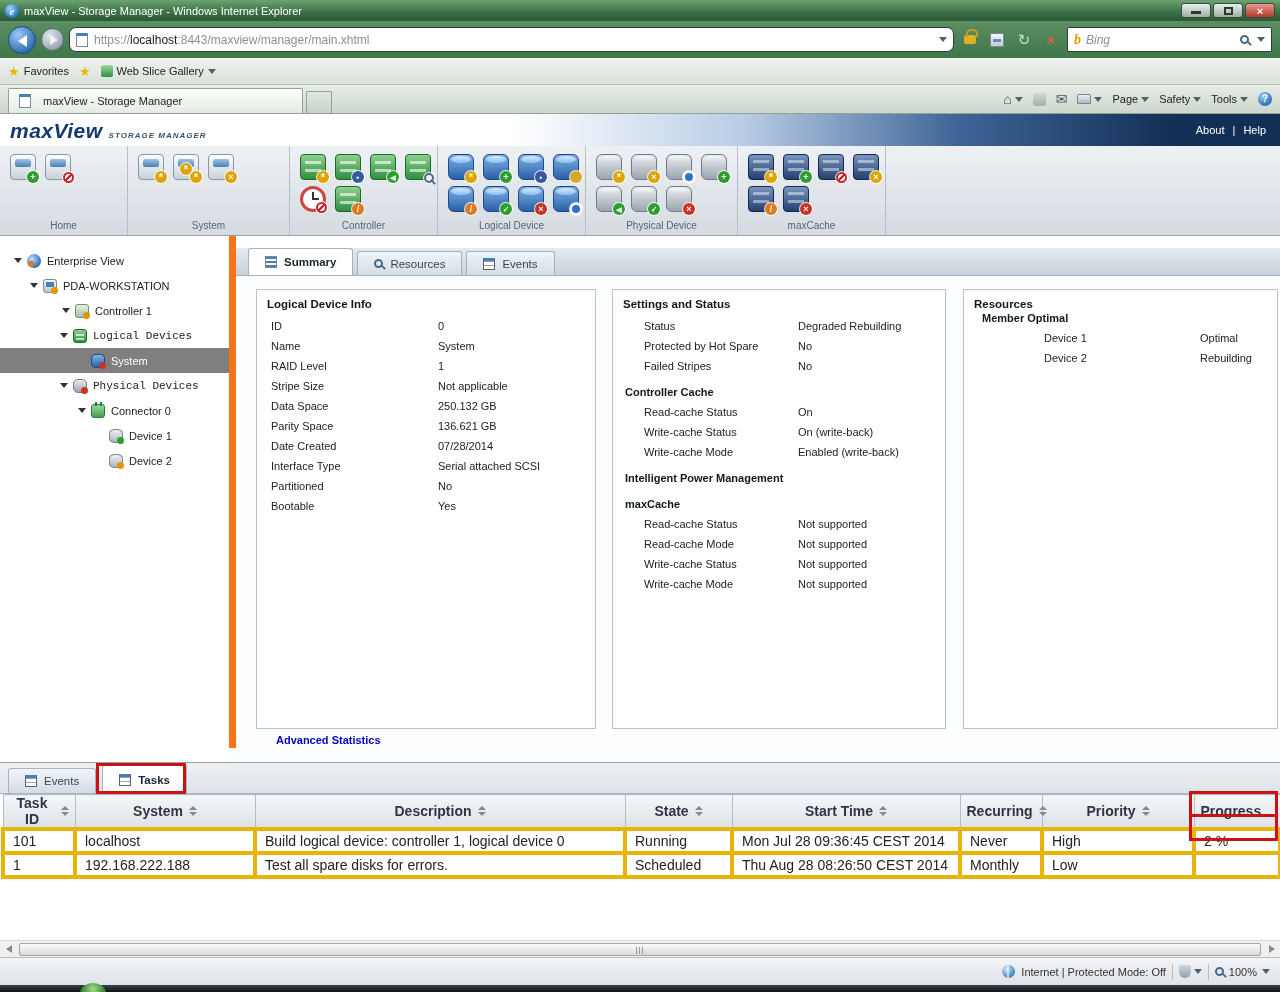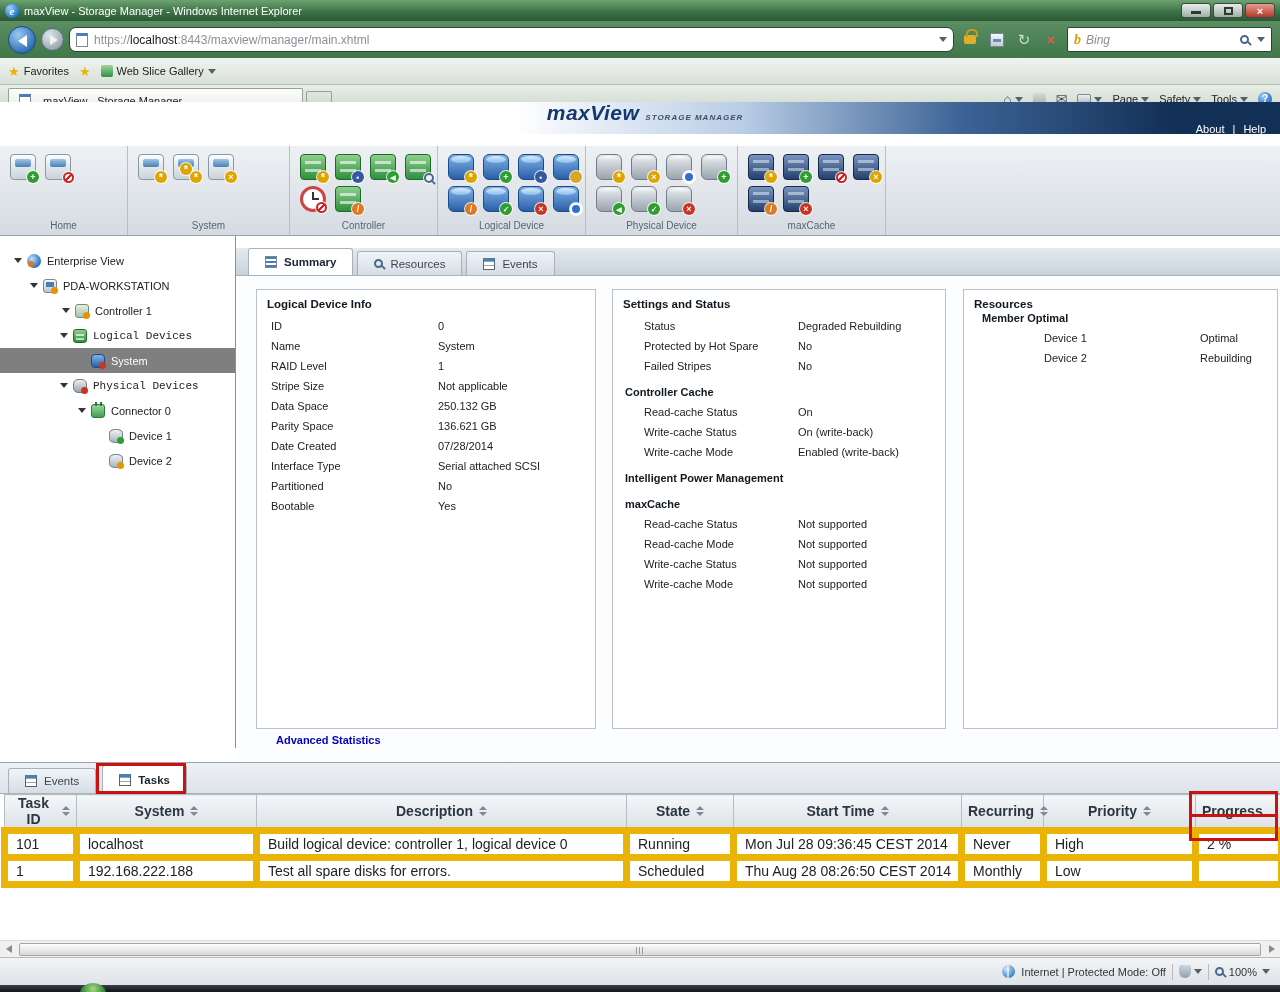--- a/index.html
+++ b/index.html
@@ -69,22 +69,22 @@
   .btab-stub { height:22px; width:26px; margin-left:3px; background:linear-gradient(#e0e7e0,#c8d2c8);
     border:1px solid #93a393; border-bottom:none; border-radius:2px 2px 0 0; }
   .tr-icons { margin-left:auto; display:flex; align-items:center; gap:10px; height:100%; }
   .glyph { font-size:14px; color:#47535e; line-height:1; }
   .feed-ico { width:13px; height:13px; border-radius:3px; background:linear-gradient(#d4dad4,#a4b0a4); }
   .print-ico { width:14px; height:10px; background:linear-gradient(#eef1f4,#aeb8c2); border:1px solid #7a8794; border-radius:2px 2px 0 0; }
   .help-orb { width:14px; height:14px; border-radius:50%; background:radial-gradient(circle at 35% 30%, #9cc9f2, #2a6db5 75%); color:#fff; font:bold 10px/14px "Liberation Sans",sans-serif; text-align:center; }
   .menu-item { display:flex; align-items:center; gap:3px; }
 
   
-  .appheader { position:absolute; top:102px; left:0; right:0; height:32px;
-    background:linear-gradient(90deg,#ffffff 0%,#ffffff 40%,#b9cde6 58%,#3d6496 75%,#122f55 92%); display:flex; align-items:center;flex-direction:column; }
+  .appheader { position:absolute; top:114px; left:0; right:0; height:32px;
+    background:linear-gradient(90deg,#ffffff 0%,#ffffff 40%,#b9cde6 58%,#3d6496 75%,#122f55 92%); display:flex; align-items:center; }
   .logo { display:flex; align-items:baseline; padding-left:10px; }
   .logo-main { font:bold italic 21px/1 "Liberation Sans",sans-serif; color:#12386e; letter-spacing:0.5px; }
   .logo-sub { font:bold italic 8px/1 "Liberation Sans",sans-serif; color:#3c4f66; letter-spacing:1px; margin-left:6px; }
   .hdr-links { margin-left:auto; color:#fff; font-size:11px; padding-right:14px; display:flex; gap:8px; }
   .hdr-links a { color:#fff; text-decoration:none; }
 
   
   .ribbon { position:absolute; top:146px; left:0; right:0; height:90px;
     background:linear-gradient(#eef1f4,#d5dbe2); border-bottom:1px solid #98a2ac; display:flex; }
   .rgroup { position:relative; border-right:1px solid #b6bec6; padding:8px 10px 20px; flex:none; }
@@ -118,21 +118,21 @@
   .bg-check { background:#2e9e2e; } .bg-check::after { content:"\2713"; font-size:8px; }
   .bg-arrow { background:#2e9e2e; } .bg-arrow::after { content:"\25c0"; font-size:7px; }
   .bg-save { background:#35589e; } .bg-save::after { content:"\25aa"; font-size:8px; }
   .bg-lock { background:#d6a826; }
   .bg-edit { background:#e07820; } .bg-edit::after { content:"/"; }
   .bg-mag { background:#eef2f6; border:2px solid #49688c; width:10px; height:10px; }
   .bg-mag::after { content:""; position:absolute; width:6px; height:2px; background:#49688c; transform:rotate(45deg); right:-4px; bottom:-2px; }
 
   
   .tree { position:absolute; top:236px; left:0; width:236px; bottom:244px; background:#fff;
-    border-right:1px solid #f97316; padding-top:12px; font-size:11px; color:#222; }
+    border-right:7px solid #f97316; padding-top:12px; font-size:11px; color:#222; }
   .titem { height:25px; display:flex; align-items:center; }
   .twisty { width:0; height:0; border-left:4px solid transparent; border-right:4px solid transparent; border-top:5px solid #333; margin-right:5px; flex:none; }
   .twisty.none { border-top-color:transparent; }
   .lvl0 { padding-left:14px; } .lvl1 { padding-left:30px; } .lvl2 { padding-left:46px;margin-left:16px; }
   .lvl3 { padding-left:60px;font-family:Liberation Mono, monospace; } .lvl4 { padding-left:78px; } .lvl5 { padding-left:96px; }
   .titem.sel { background:#7f7f7f; color:#fff; }
   .t { width:14px; height:14px; margin-right:6px; position:relative; flex:none; border-radius:3px; }
   .t-globe { border-radius:50%; background:radial-gradient(circle at 35% 35%, #bfe0ff, #2a6db5 72%); }
   .t-globe::after { content:""; position:absolute; left:1px; bottom:1px; width:6px; height:6px; border-radius:50%; background:#e07820; }
   .t-ws { background:linear-gradient(#f8fafc,#b9c4ce); border:1px solid #7a8794; }
@@ -182,21 +182,21 @@
   
   .bottompanel { position:absolute; left:0; right:0; top:762px; height:178px; background:#fff; border-top:1px solid #98a2ac; }
   .btabs { height:31px; background:linear-gradient(#eef1f4,#dde3e9); border-bottom:1px solid #a8b2bc;
     display:flex; align-items:flex-end; padding-left:8px; gap:6px; }
   .btabs .mtab { height:25px; }
   .btabs .mtab.active { height:28px; }
   .tablewrap { position:absolute; left:1px; top:31px; }
   table.tasks { border-collapse:collapse; table-layout:fixed; width:1277px; font-size:14px; color:#222; }
   table.tasks th { height:23px; background:linear-gradient(#f5f7f9,#dce2e8); border:1px solid #b5bdc5;
     font-weight:bold; color:#2c3640; text-align:center; padding:0 6px; }
-  table.tasks td { height:21px; border:7px solid #eab308; padding:2px 8px; background:#fff; text-align:left; overflow:hidden; white-space:nowrap; }
+  table.tasks td { height:21px; border:4px solid #eab308; padding:2px 8px; background:#fff; text-align:left; overflow:hidden; white-space:nowrap; }
   .thwrap { display:inline-flex; align-items:center; gap:6px; }
   .sort { display:inline-flex; flex-direction:column; gap:2px; }
   .sort i { display:block; width:0; height:0; border-left:4px solid transparent; border-right:4px solid transparent; }
   .sort .up { border-bottom:4px solid #7e8a96; }
   .sort .dn { border-top:4px solid #7e8a96; }
 
   
   .ann { position:absolute; border:3px solid #cc1111; z-index:50; pointer-events:none; }
   #ann-tasks { left:96px; top:763px; width:90px; height:31px; }
   #ann-prog-h { left:1189px; top:791px; width:89px; height:26px; }

